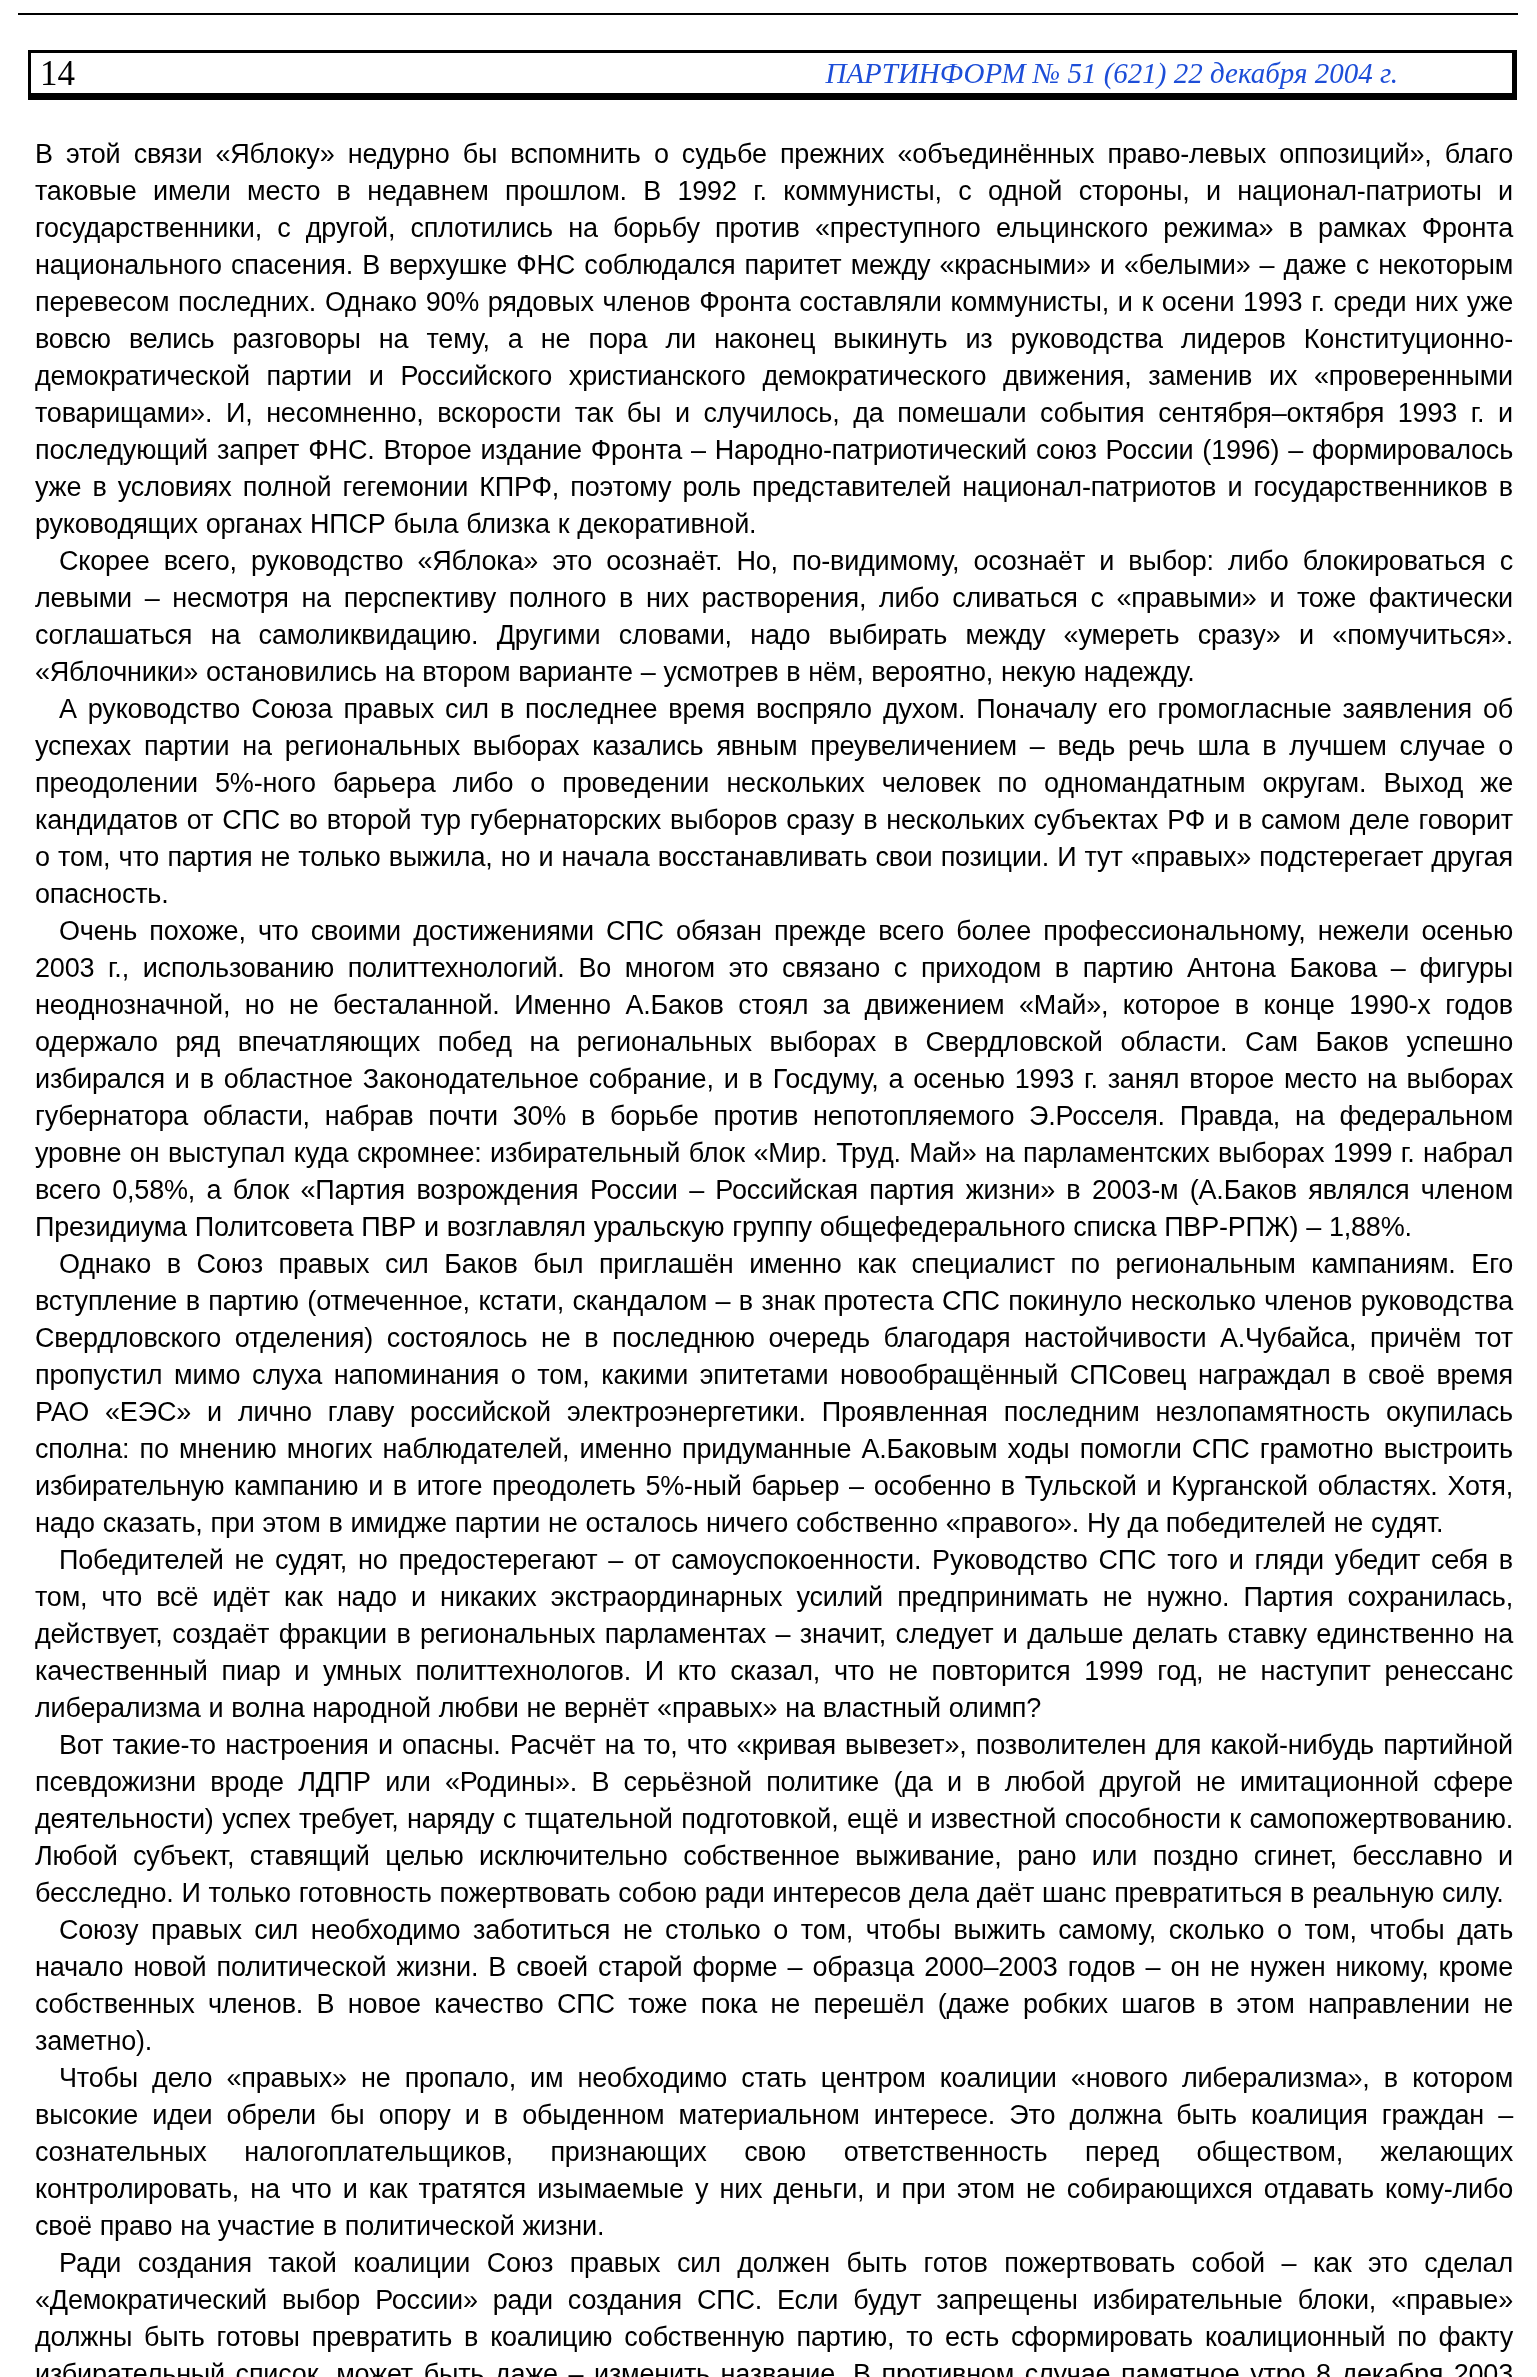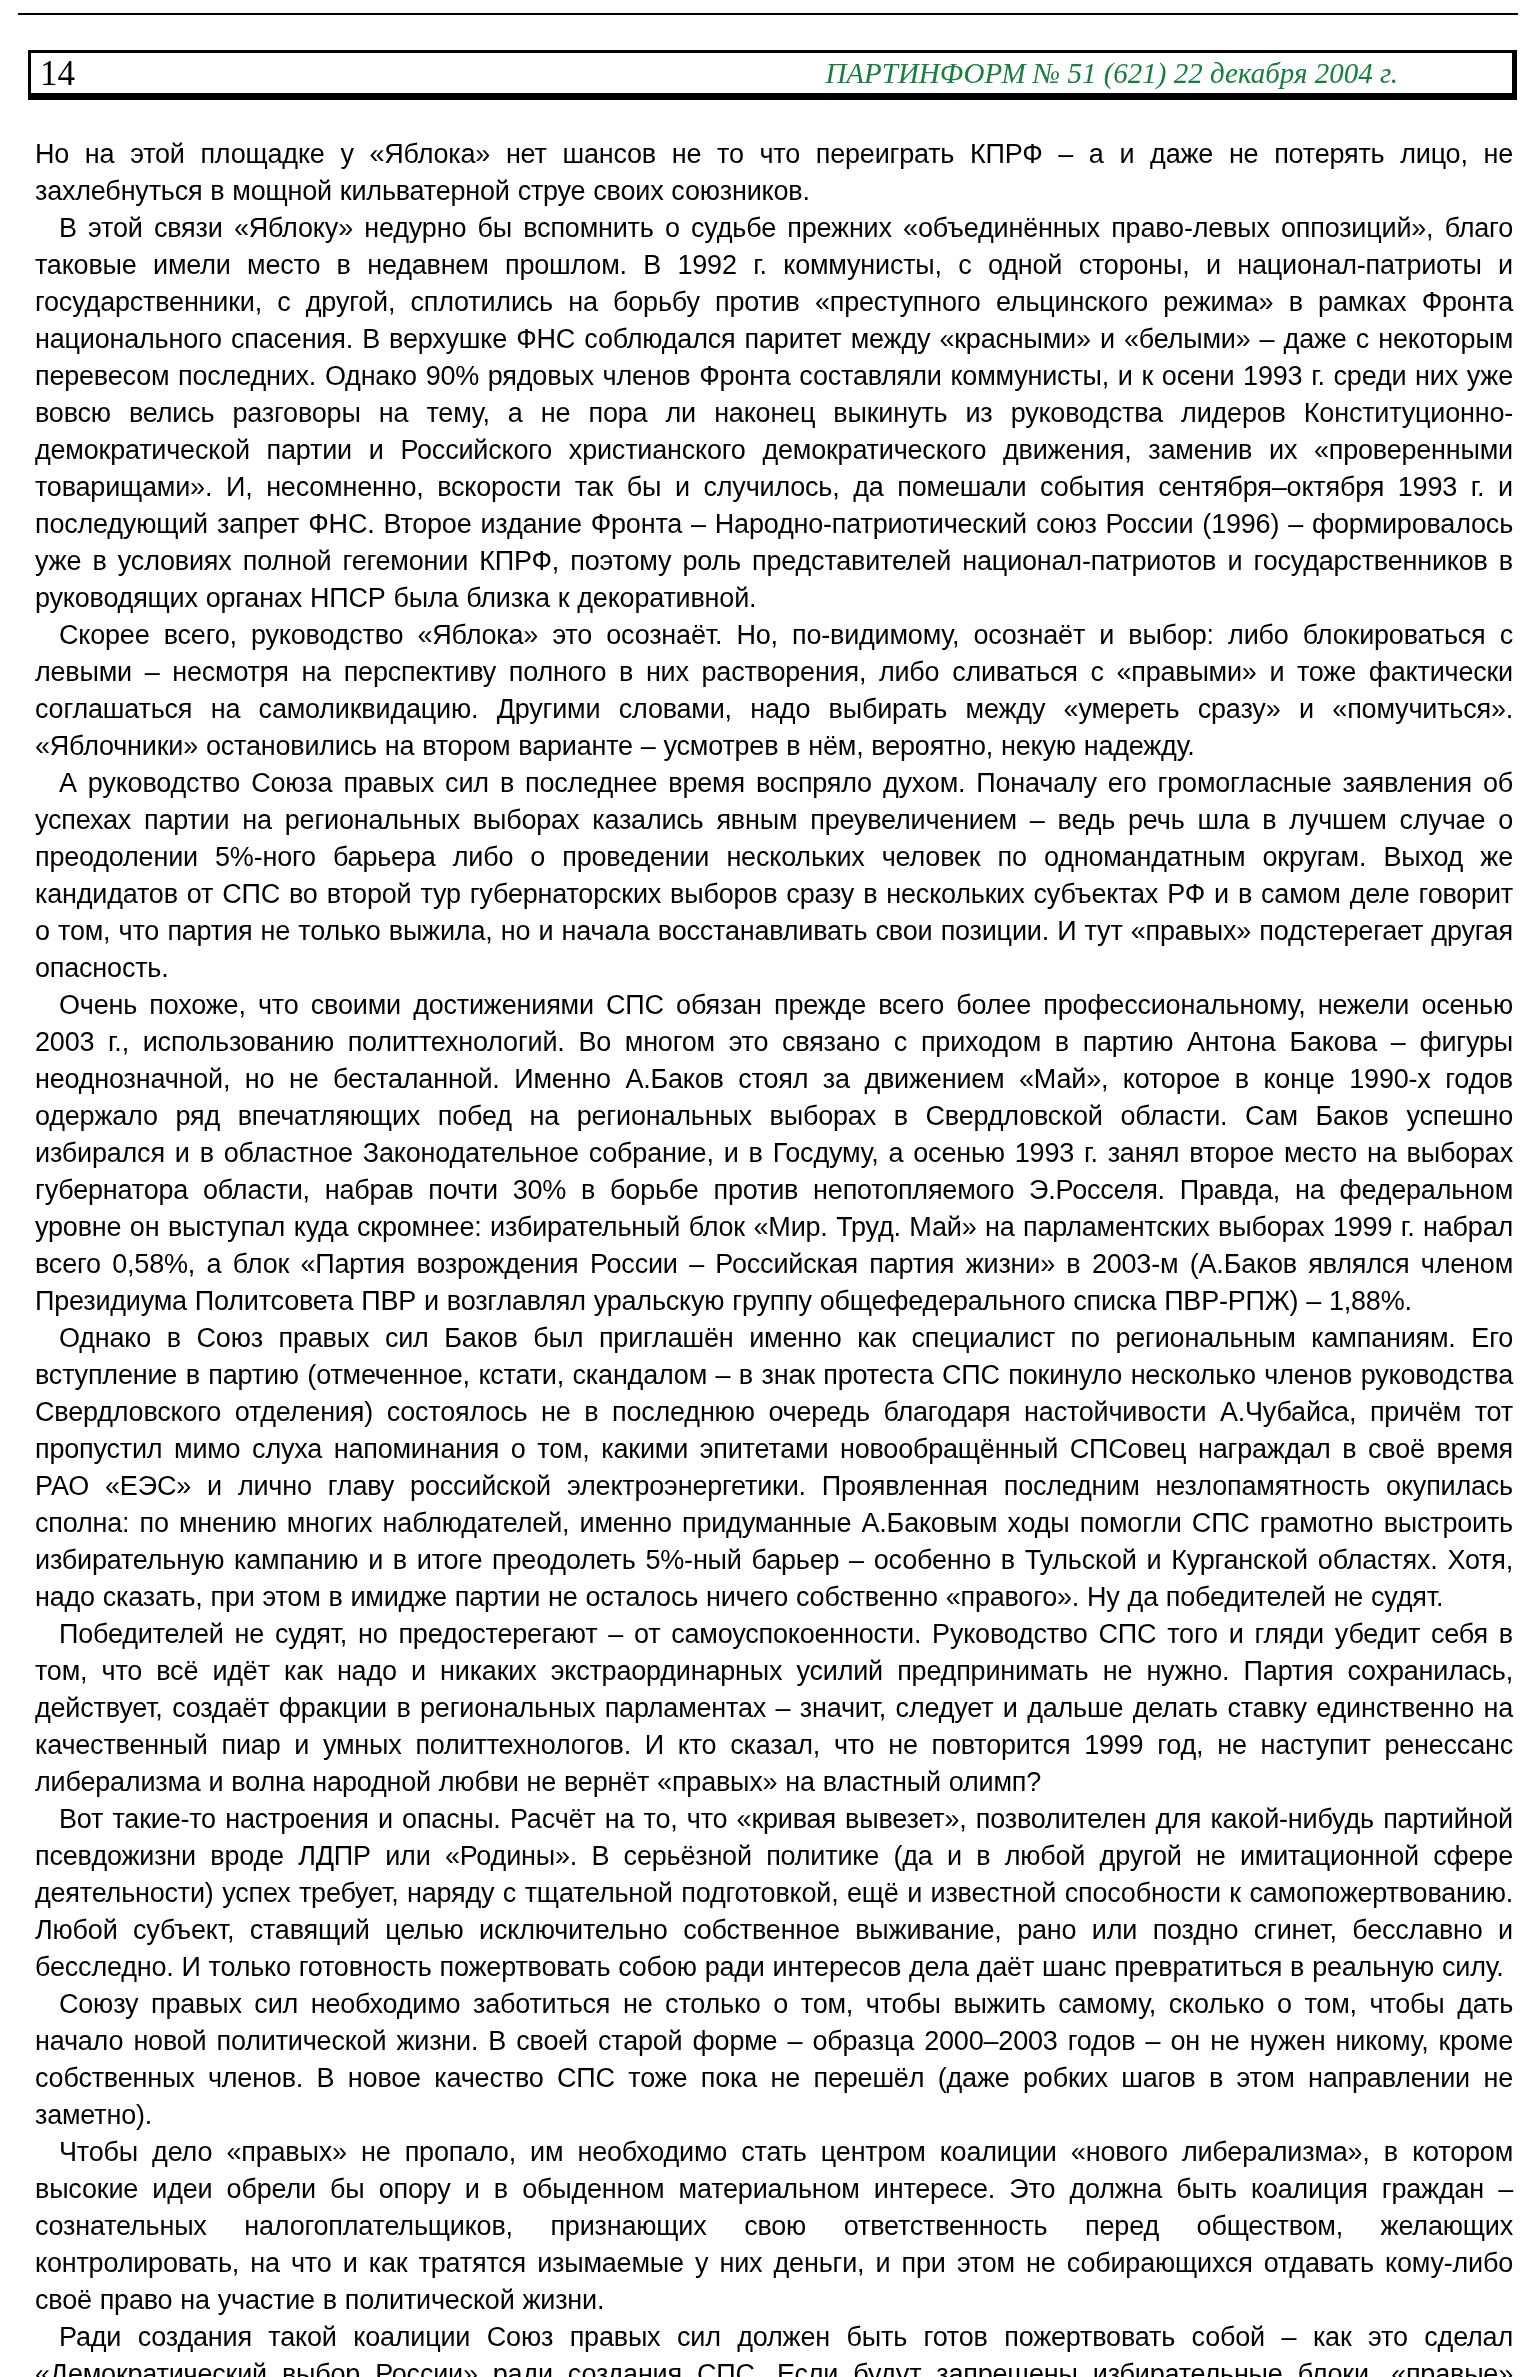--- a/index.html
+++ b/index.html
@@ -51,21 +51,21 @@
     position: absolute;
     left: 48%;
     right: 2%;
     top: 3.8px;
     text-align: center;
     font-family: "Liberation Serif", serif;
     font-style: italic;
     font-size: 29px;
     line-height: 32px;
     white-space: nowrap;
-    color: #15803d;
+    color: #1d4ed8;
   }
   
   .article {
     position: absolute;
     top: 136px;
     left: 35px;
     width: 1478px;
   }
   .article p {
     margin: 0;
@@ -84,21 +84,20 @@
 <body>
 
 <div class="top-rule"></div>
 
 <div class="header-box">
   <span class="page-number">14</span>
   <span class="header-title">ПАРТИНФОРМ № 51 (621) 22 декабря 2004 г.</span>
 </div>
 
 <div class="article">
-    <p>Но на этой площадке у «Яблока» нет шансов не то что переиграть КПРФ – а и даже не потерять лицо, не захлебнуться в мощной кильватерной струе своих союзников.</p>
     <p>В этой связи «Яблоку» недурно бы вспомнить о судьбе прежних «объединённых право-левых оппозиций», благо таковые имели место в недавнем прошлом. В 1992 г. коммунисты, с одной стороны, и национал-патриоты и государственники, с другой, сплотились на борьбу против «преступного ельцинского режима» в рамках Фронта национального спасения. В верхушке ФНС соблюдался паритет между «красными» и «белыми» – даже с некоторым перевесом последних. Однако 90% рядовых членов Фронта составляли коммунисты, и к осени 1993 г. среди них уже вовсю велись разговоры на тему, а не пора ли наконец выкинуть из руководства лидеров Конституционно-демократической партии и Российского христианского демократического движения, заменив их «проверенными товарищами». И, несомненно, вскорости так бы и случилось, да помешали события сентября–октября 1993 г. и последующий запрет ФНС. Второе издание Фронта – Народно-патриотический союз России (1996) – формировалось уже в условиях полной гегемонии КПРФ, поэтому роль представителей национал-патриотов и государственников в руководящих органах НПСР была близка к декоративной.</p>
     <p>Скорее всего, руководство «Яблока» это осознаёт. Но, по-видимому, осознаёт и выбор: либо блокироваться с левыми – несмотря на перспективу полного в них растворения, либо сливаться с «правыми» и тоже фактически соглашаться на самоликвидацию. Другими словами, надо выбирать между «умереть сразу» и «помучиться». «Яблочники» остановились на втором варианте – усмотрев в нём, вероятно, некую надежду.</p>
     <p>А руководство Союза правых сил в последнее время воспряло духом. Поначалу его громогласные заявления об успехах партии на региональных выборах казались явным преувеличением – ведь речь шла в лучшем случае о преодолении 5%-ного барьера либо о проведении нескольких человек по одномандатным округам. Выход же кандидатов от СПС во второй тур губернаторских выборов сразу в нескольких субъектах РФ и в самом деле говорит о том, что партия не только выжила, но и начала восстанавливать свои позиции. И тут «правых» подстерегает другая опасность.</p>
     <p>Очень похоже, что своими достижениями СПС обязан прежде всего более профессиональному, нежели осенью 2003 г., использованию политтехнологий. Во многом это связано с приходом в партию Антона Бакова – фигуры неоднозначной, но не бесталанной. Именно А.Баков стоял за движением «Май», которое в конце 1990-х годов одержало ряд впечатляющих побед на региональных выборах в Свердловской области. Сам Баков успешно избирался и в областное Законодательное собрание, и в Госдуму, а осенью 1993 г. занял второе место на выборах губернатора области, набрав почти 30% в борьбе против непотопляемого Э.Росселя. Правда, на федеральном уровне он выступал куда скромнее: избирательный блок «Мир. Труд. Май» на парламентских выборах 1999 г. набрал всего 0,58%, а блок «Партия возрождения России – Российская партия жизни» в 2003-м (А.Баков являлся членом Президиума Политсовета ПВР и возглавлял уральскую группу общефедерального списка ПВР-РПЖ) – 1,88%.</p>
     <p>Однако в Союз правых сил Баков был приглашён именно как специалист по региональным кампаниям. Его вступление в партию (отмеченное, кстати, скандалом – в знак протеста СПС покинуло несколько членов руководства Свердловского отделения) состоялось не в последнюю очередь благодаря настойчивости А.Чубайса, причём тот пропустил мимо слуха напоминания о том, какими эпитетами новообращённый СПСовец награждал в своё время РАО «ЕЭС» и лично главу российской электроэнергетики. Проявленная последним незлопамятность окупилась сполна: по мнению многих наблюдателей, именно придуманные А.Баковым ходы помогли СПС грамотно выстроить избирательную кампанию и в итоге преодолеть 5%-ный барьер – особенно в Тульской и Курганской областях. Хотя, надо сказать, при этом в имидже партии не осталось ничего собственно «правого». Ну да победителей не судят.</p>
     <p>Победителей не судят, но предостерегают – от самоуспокоенности. Руководство СПС того и гляди убедит себя в том, что всё идёт как надо и никаких экстраординарных усилий предпринимать не нужно. Партия сохранилась, действует, создаёт фракции в региональных парламентах – значит, следует и дальше делать ставку единственно на качественный пиар и умных политтехнологов. И кто сказал, что не повторится 1999 год, не наступит ренессанс либерализма и волна народной любви не вернёт «правых» на властный олимп?</p>
     <p>Вот такие-то настроения и опасны. Расчёт на то, что «кривая вывезет», позволителен для какой-нибудь партийной псевдожизни вроде ЛДПР или «Родины». В серьёзной политике (да и в любой другой не имитационной сфере деятельности) успех требует, наряду с тщательной подготовкой, ещё и известной способности к самопожертвованию. Любой субъект, ставящий целью исключительно собственное выживание, рано или поздно сгинет, бесславно и бесследно. И только готовность пожертвовать собою ради интересов дела даёт шанс превратиться в реальную силу.</p>
     <p>Союзу правых сил необходимо заботиться не столько о том, чтобы выжить самому, сколько о том, чтобы дать начало новой политической жизни. В своей старой форме – образца 2000–2003 годов – он не нужен никому, кроме собственных членов. В новое качество СПС тоже пока не перешёл (даже робких шагов в этом направлении не заметно).</p>
     <p>Чтобы дело «правых» не пропало, им необходимо стать центром коалиции «нового либерализма», в котором высокие идеи обрели бы опору и в обыденном материальном интересе. Это должна быть коалиция граждан – сознательных налогоплательщиков, признающих свою ответственность перед обществом, желающих контролировать, на что и как тратятся изымаемые у них деньги, и при этом не собирающихся отдавать кому-либо своё право на участие в политической жизни.</p>
     <p>Ради создания такой коалиции Союз правых сил должен быть готов пожертвовать собой – как это сделал «Демократический выбор России» ради создания СПС. Если будут запрещены избирательные блоки, «правые» должны быть готовы превратить в коалицию собственную партию, то есть сформировать коалиционный по факту избирательный список, может быть даже – изменить название. В противном случае памятное утро 8 декабря 2003 года повторится со стопроцентной гарантией.</p>

